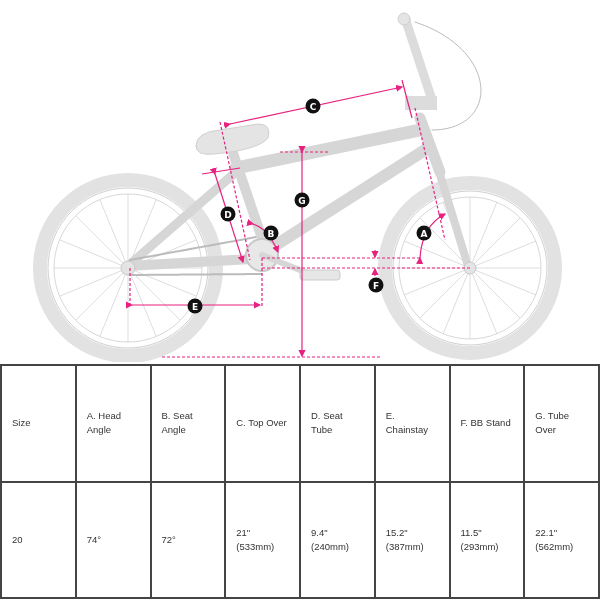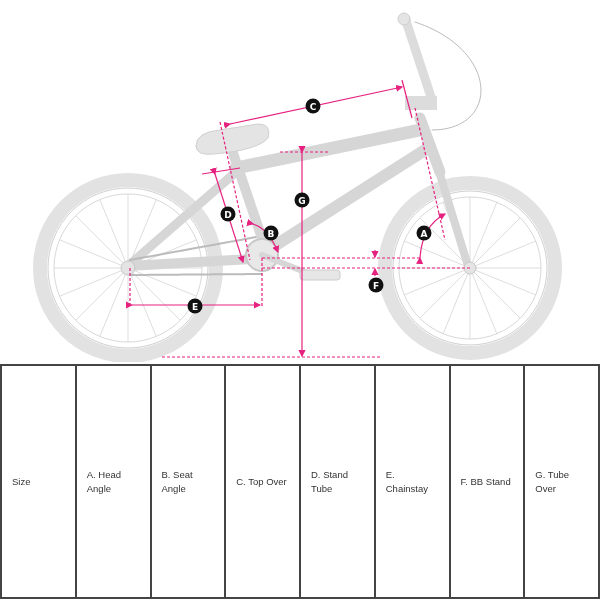--- a/index.html
+++ b/index.html
@@ -160,19 +160,29 @@
 </svg>
 </div>
 
 <table id="geo-table">
   <tbody>
       <tr>
     <td>Size</td>
     <td>A. Head Angle</td>
     <td>B. Seat Angle</td>
     <td>C. Top Over</td>
-    <td>D. Stand Tube</td>
+    <td>D. Seat Tube</td>
     <td>E. Chainstay</td>
     <td>F. BB Stand</td>
     <td>G. Tube Over</td>
+  </tr>
+  <tr>
+    <td>20</td>
+    <td>74°</td>
+    <td>72°</td>
+    <td>21" (533mm)</td>
+    <td>9.4" (240mm)</td>
+    <td>15.2" (387mm)</td>
+    <td>11.5" (293mm)</td>
+    <td>22.1" (562mm)</td>
   </tr>
 </tbody>
   </table>
 
 </body></html>

